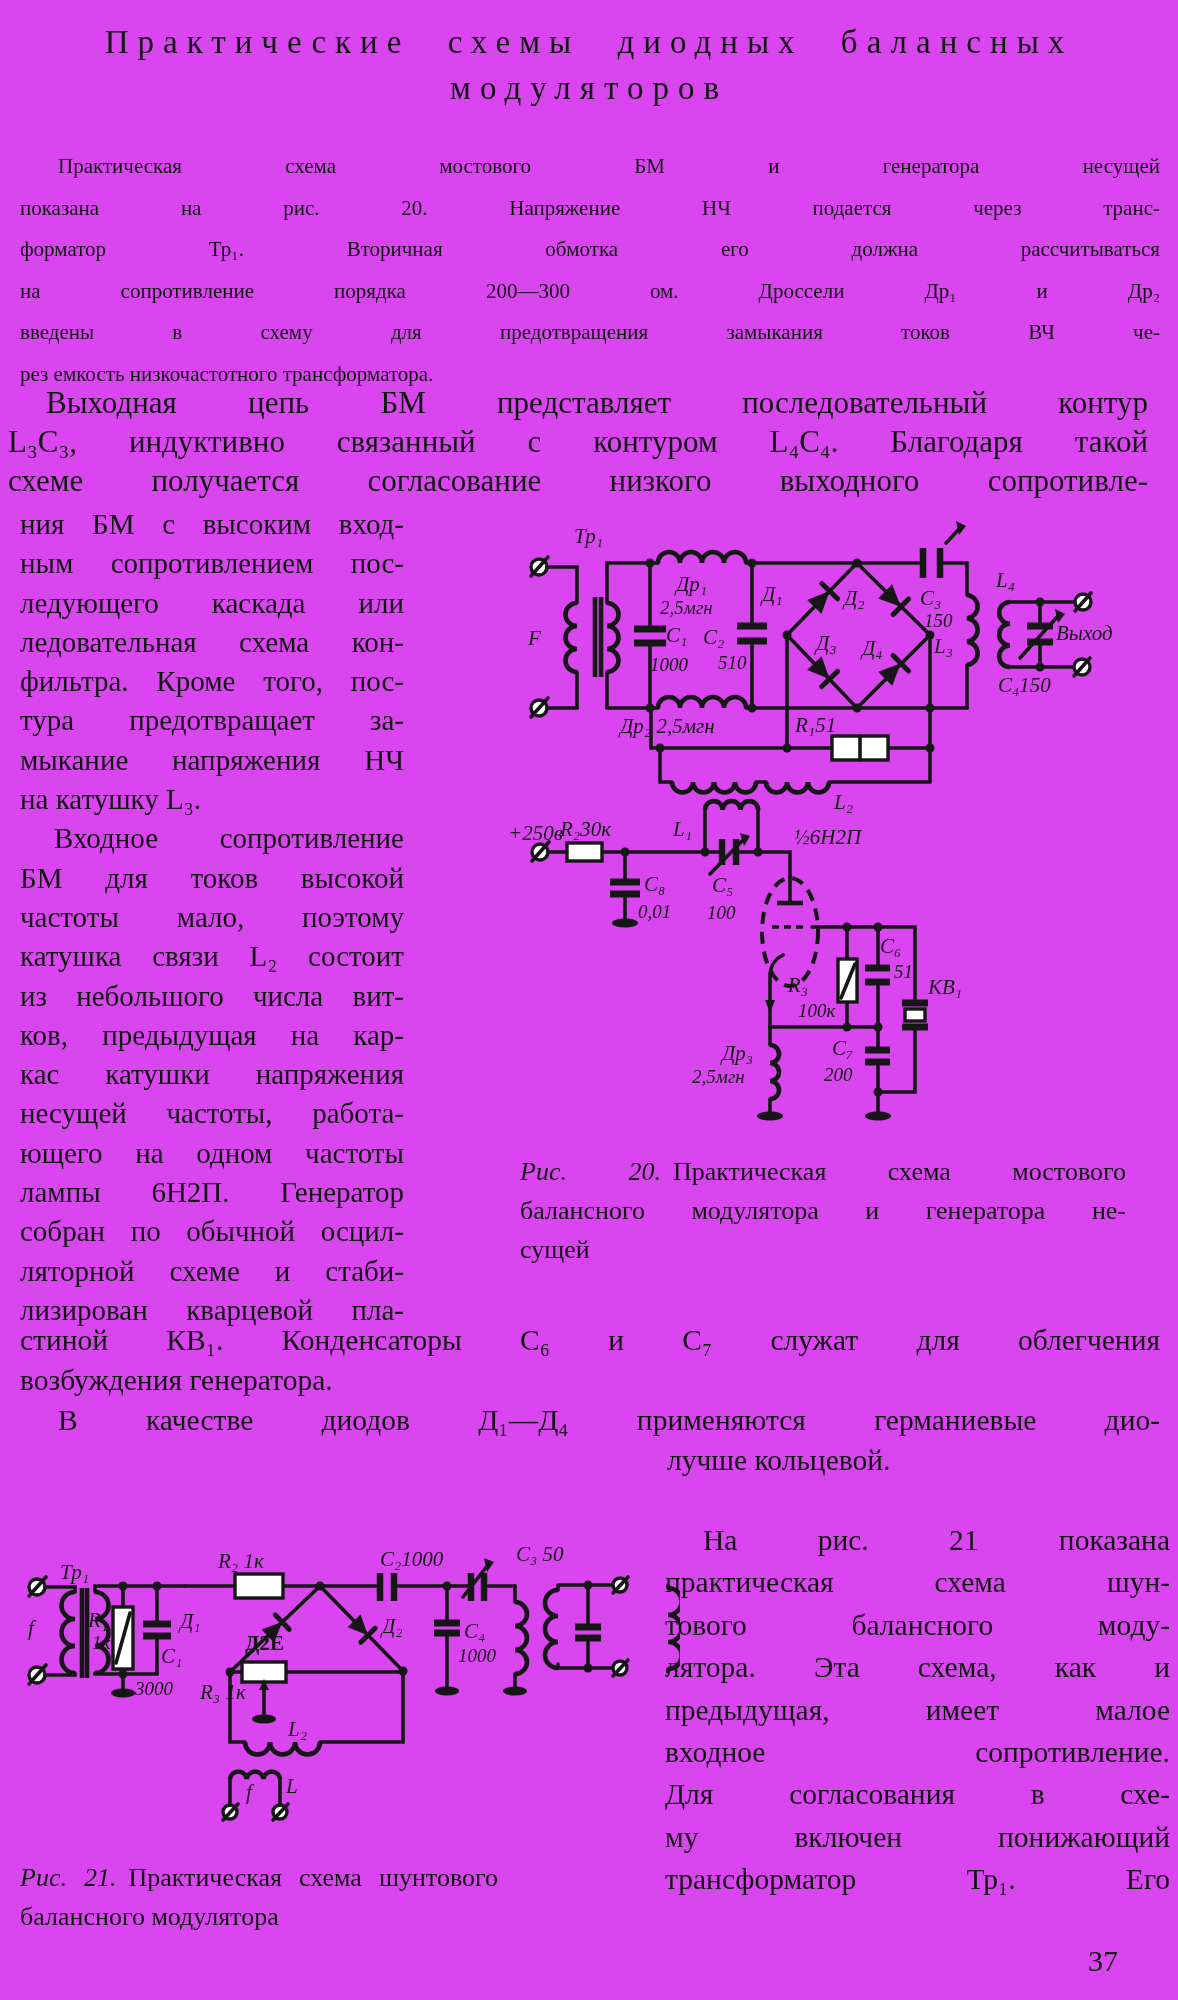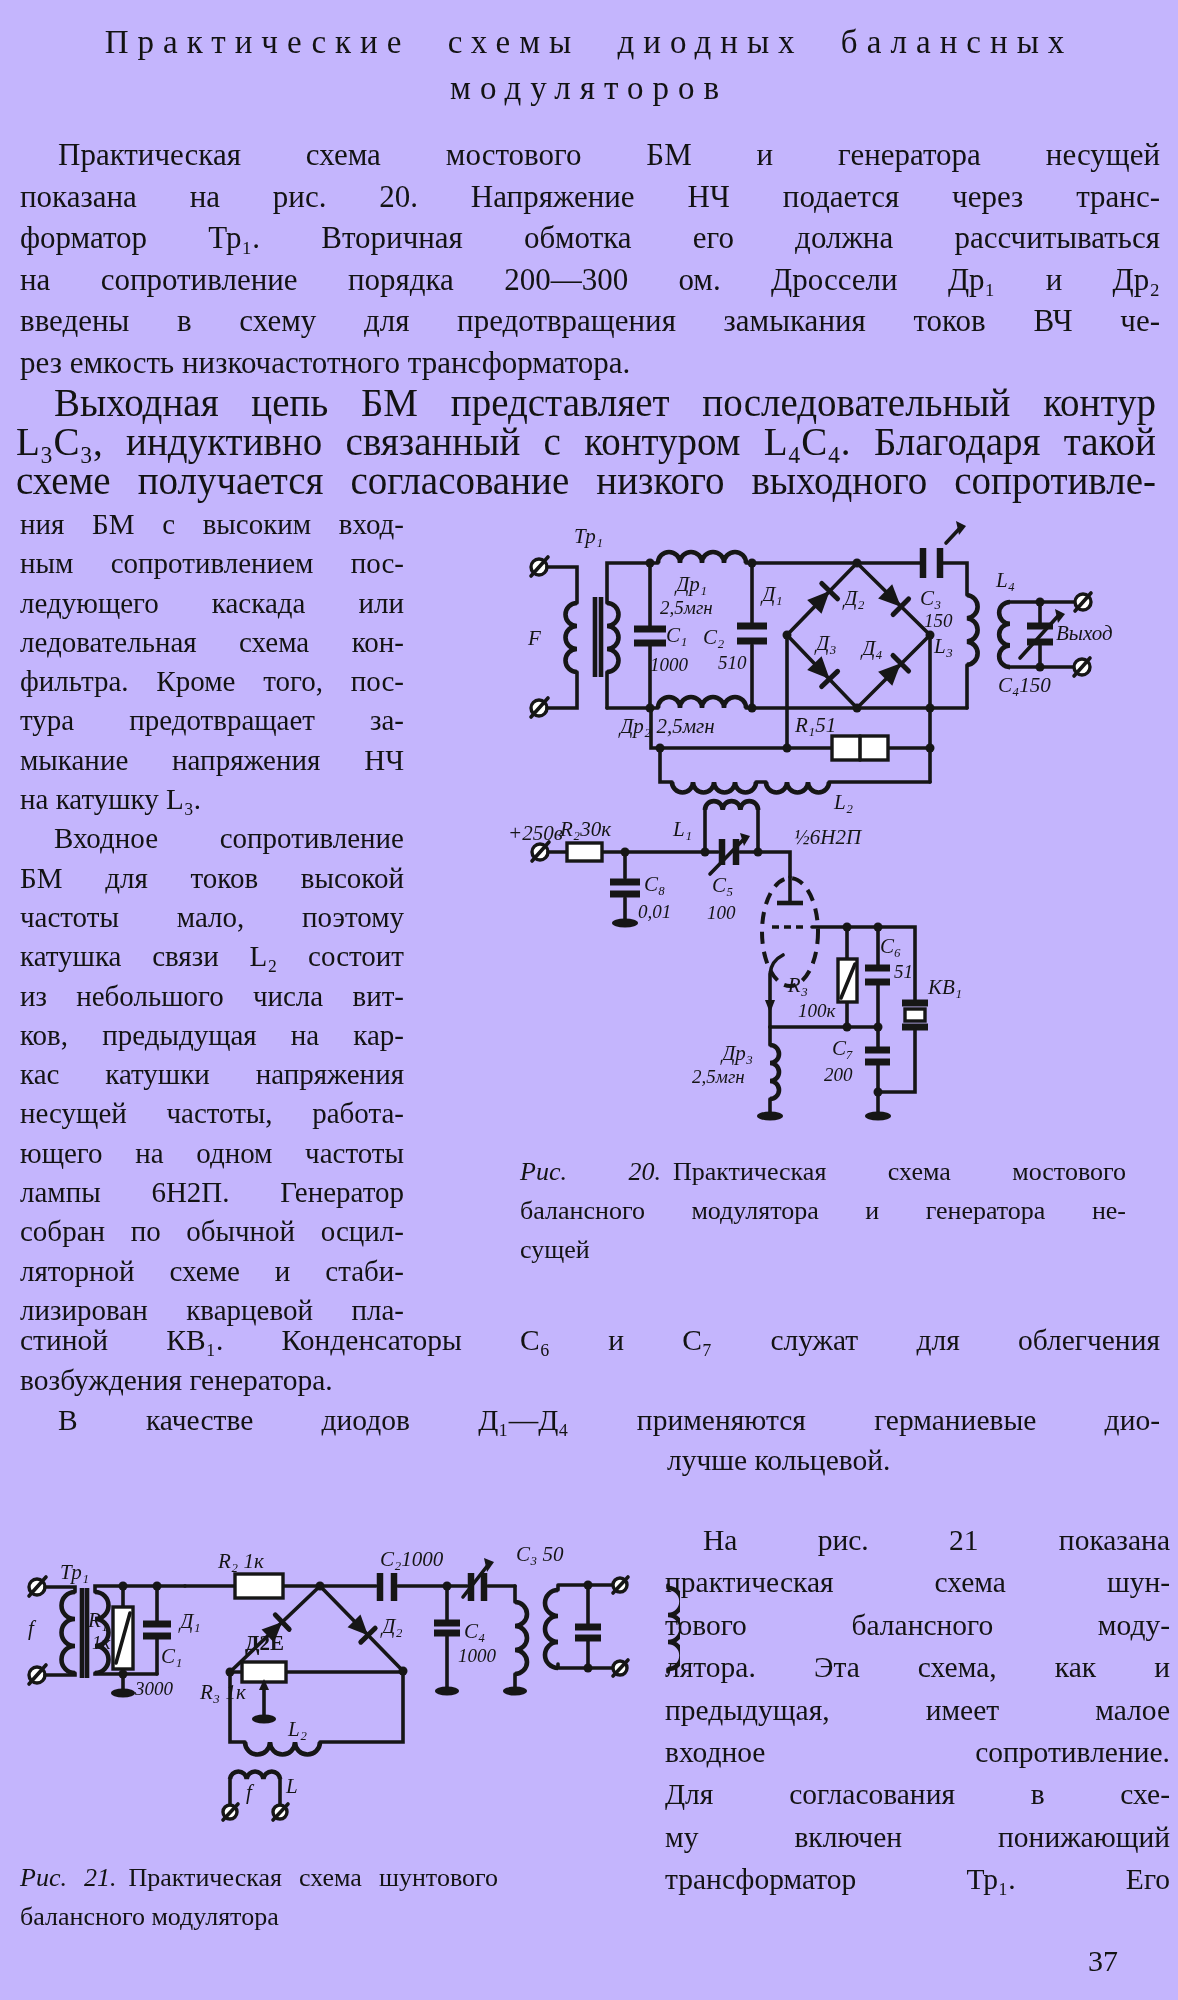--- a/index.html
+++ b/index.html
@@ -1,25 +1,25 @@
 <!DOCTYPE html>
 <html><head>
 <meta charset="utf-8">
 <style>
   html,body{margin:0;padding:0;width:1178px;height:2000px;overflow:hidden;background:#ffffff;}
-  .page{position:relative;width:1178px;height:2000px;background:#c4b5fd;color:#131313;
+  .page{position:relative;width:1178px;height:2000px;background:#d946ef;color:#131313;
         font-family:"Liberation Serif","DejaVu Serif",serif;}
   .abs{position:absolute;}
   .ttl{width:1178px;text-align:center;font-size:33px;letter-spacing:9px;word-spacing:20px;white-space:nowrap;}
   .blk .ln{display:block;}
   .j{text-align:justify;text-align-last:justify;}
   .ind{text-indent:38px;}
-  #para1{top:134px;left:20px;width:1140px;font-size:31px;}
+  #para1{top:146px;left:20px;width:1140px;font-size:21px;}
   #para1 .ln{height:41.5px;line-height:41.5px;}
-  #para2{top:383px;left:16px;width:1140px;font-size:39px;}
+  #para2{top:383px;left:8px;width:1140px;font-size:31px;}
   #para2 .ln{height:39px;line-height:39px;}
   #leftcol{top:497px;left:20px;width:384px;font-size:29px;margin-top:8px;}
   #leftcol .ln{height:39.3px;line-height:39.3px;}
   #leftcol .ind{text-indent:34px;}
   #bottom{top:1320px;left:20px;width:1140px;font-size:29.5px;}
   #bottom .ln{height:40px;line-height:40px;}
   #bottom .tail{margin-left:647px;text-align:left;text-align-last:auto;}
   #rightcol{top:1519px;left:665px;width:505px;font-size:29.5px;}
   #rightcol .ln{height:42.4px;line-height:42.4px;}
   .cap{font-size:26px;}

